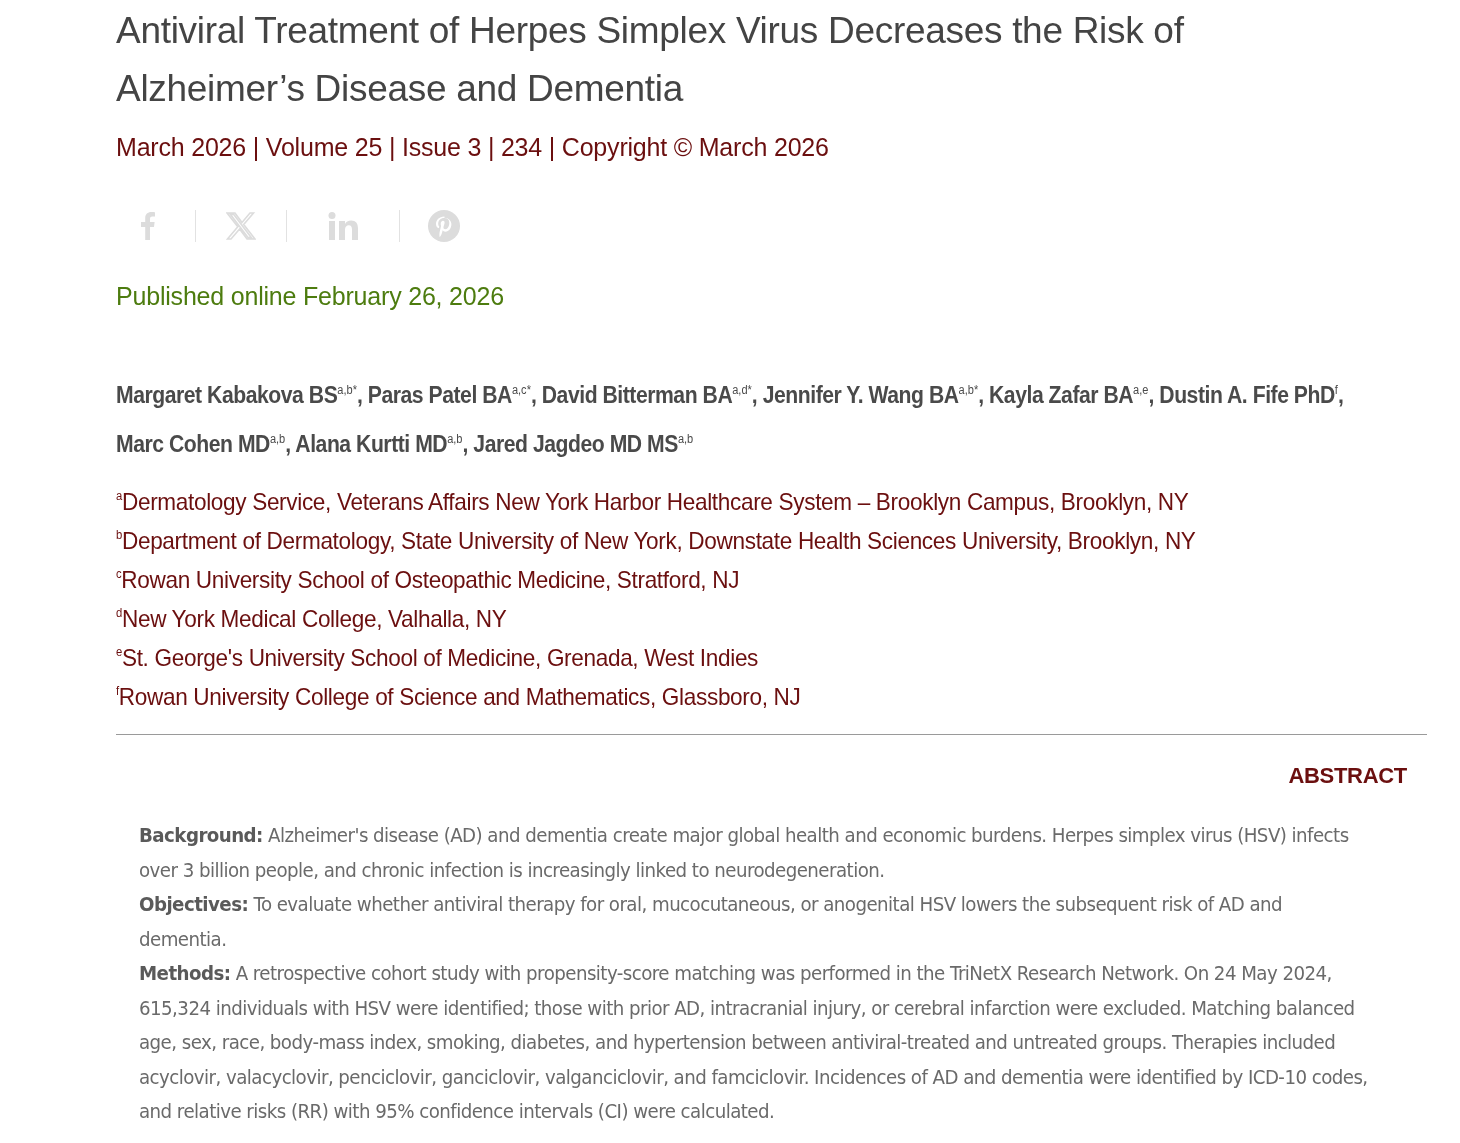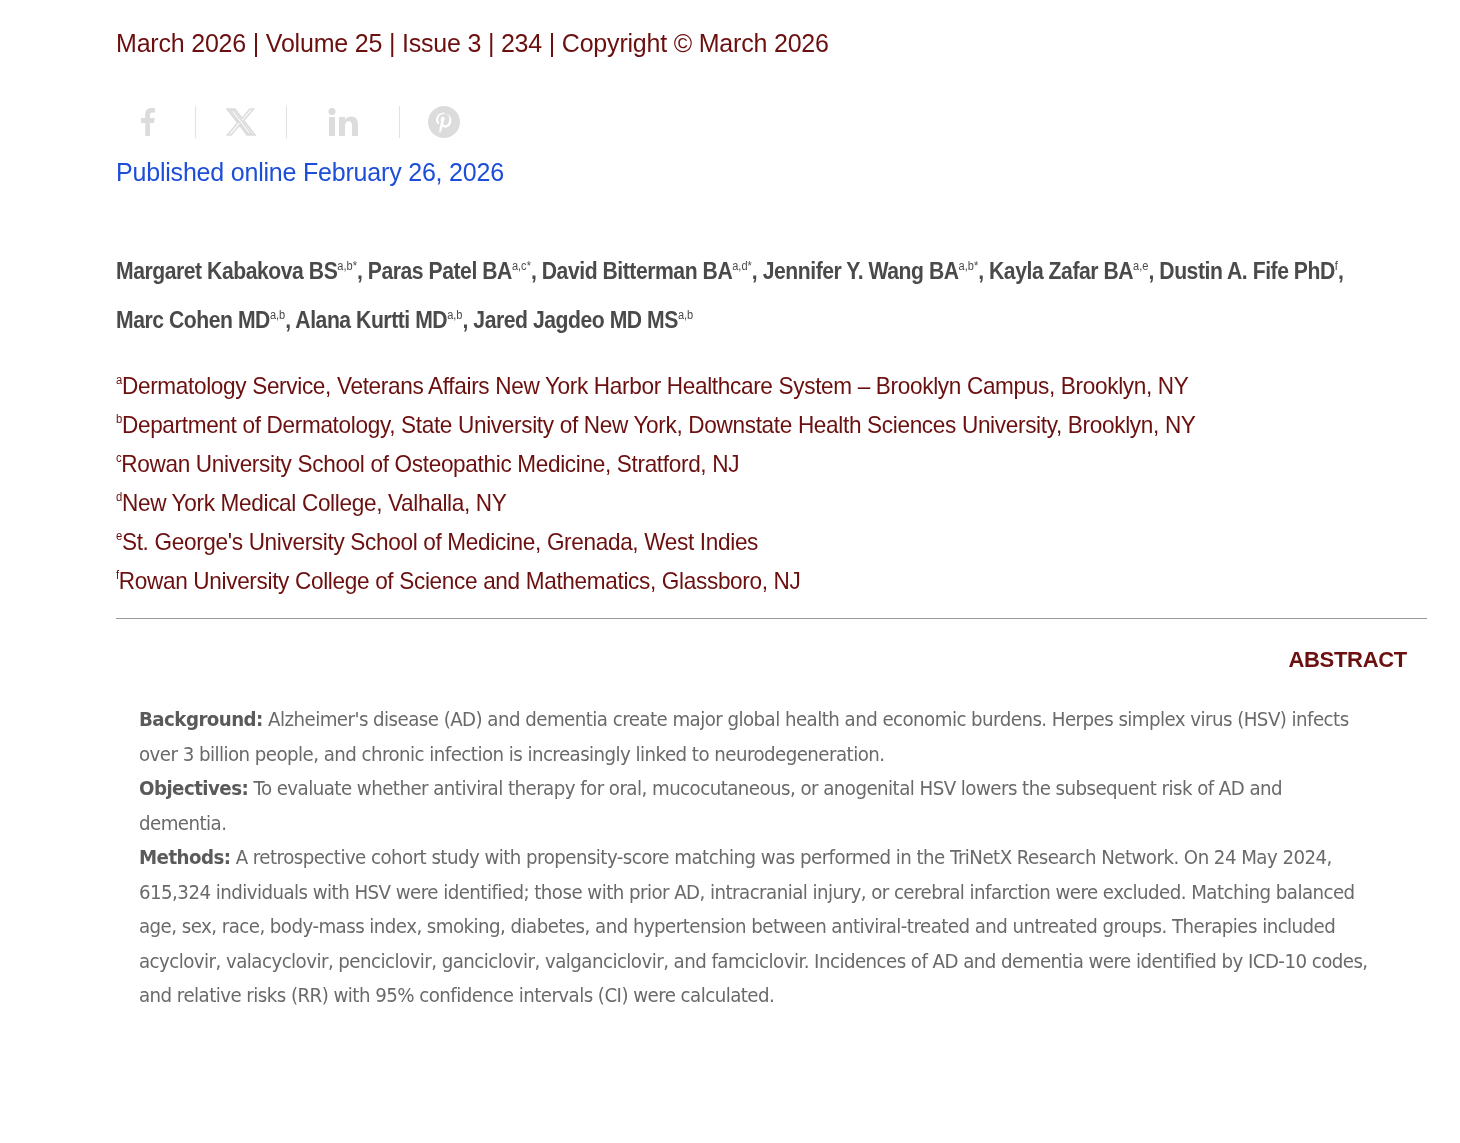--- a/index.html
+++ b/index.html
@@ -24,21 +24,21 @@
     .title {
       font-family: "Liberation Sans", sans-serif;
       font-size: 37px;
       line-height: 58px;
       color: #444444;
       font-weight: normal;
       margin: 2px 0 0 0;
       letter-spacing: -0.3px;
     }
     .meta {
-      margin-top: 26px;
+      margin-top: 12px;
       font-size: 25px;
       line-height: 34px;
       color: #6b0f0f;
       letter-spacing: -0.2px;
     }
     .social {
       display: flex;
       align-items: center;
       margin-top: 44px;
       height: 36px;
@@ -49,24 +49,24 @@
       justify-content: center;
       color: #dcdcdc;
       cursor: pointer;
     }
     .social .sep {
       width: 1px;
       height: 32px;
       background: #e2e2e2;
     }
     .published {
-      margin-top: 15px;
+      margin-top: 35px;
       font-size: 25px;
       line-height: 34px;
-      color: #1d4ed8;
+      color: #4d7c0f;
       letter-spacing: -0.2px;
     }
     .authors {
       margin-top: 58px;
       font-size: 23px;
       line-height: 49px;
       font-weight: bold;
       color: #4a4a4a;
       letter-spacing: -0.5px;
       transform: scaleX(0.92);
@@ -74,21 +74,21 @@
       width: 1420px;
     }
     .authors sup {
       font-size: 12px;
       font-weight: normal;
       vertical-align: 9px;
       line-height: 0;
       letter-spacing: 0;
     }
     .affils {
-      margin-top: 21px;
+      margin-top: 13px;
     }
     .affil {
       font-size: 24px;
       line-height: 39px;
       color: #6b0f0f;
       letter-spacing: -0.35px;
       transform: scaleX(0.94);
       transform-origin: left top;
       white-space: nowrap;
       width: 1400px;
@@ -134,20 +134,24 @@
     .abstract-body .label {
       font-weight: bold;
       color: #5a5a5a;
     }
   </style>
 </head>
 <body>
 
 <div class="page">
 
+  <h1 class="title">
+    <span>Antiviral Treatment of Herpes Simplex Virus Decreases the Risk of</span><br>
+    <span>Alzheimer’s Disease and Dementia</span>
+  </h1>
 
   <div class="meta">March 2026 | Volume 25 | Issue 3 | 234 | Copyright © March 2026</div>
 
   <div class="social">
     <span class="icon" style="width:64px; margin-left:0;">
       <svg width="14" height="28" viewBox="0 0 14 28">
           <path d="M9 28V15h4l.6-5H9V7c0-1.4.4-2.4 2.4-2.4H14V.2C13.5.1 12 0 10.3 0 6.7 0 4.2 2.2 4.2 6.3V10H0v5h4.2v13z" fill="currentColor"></path>
         </svg>
     </span>
     <span class="sep" style="margin-left:15px;"></span>

